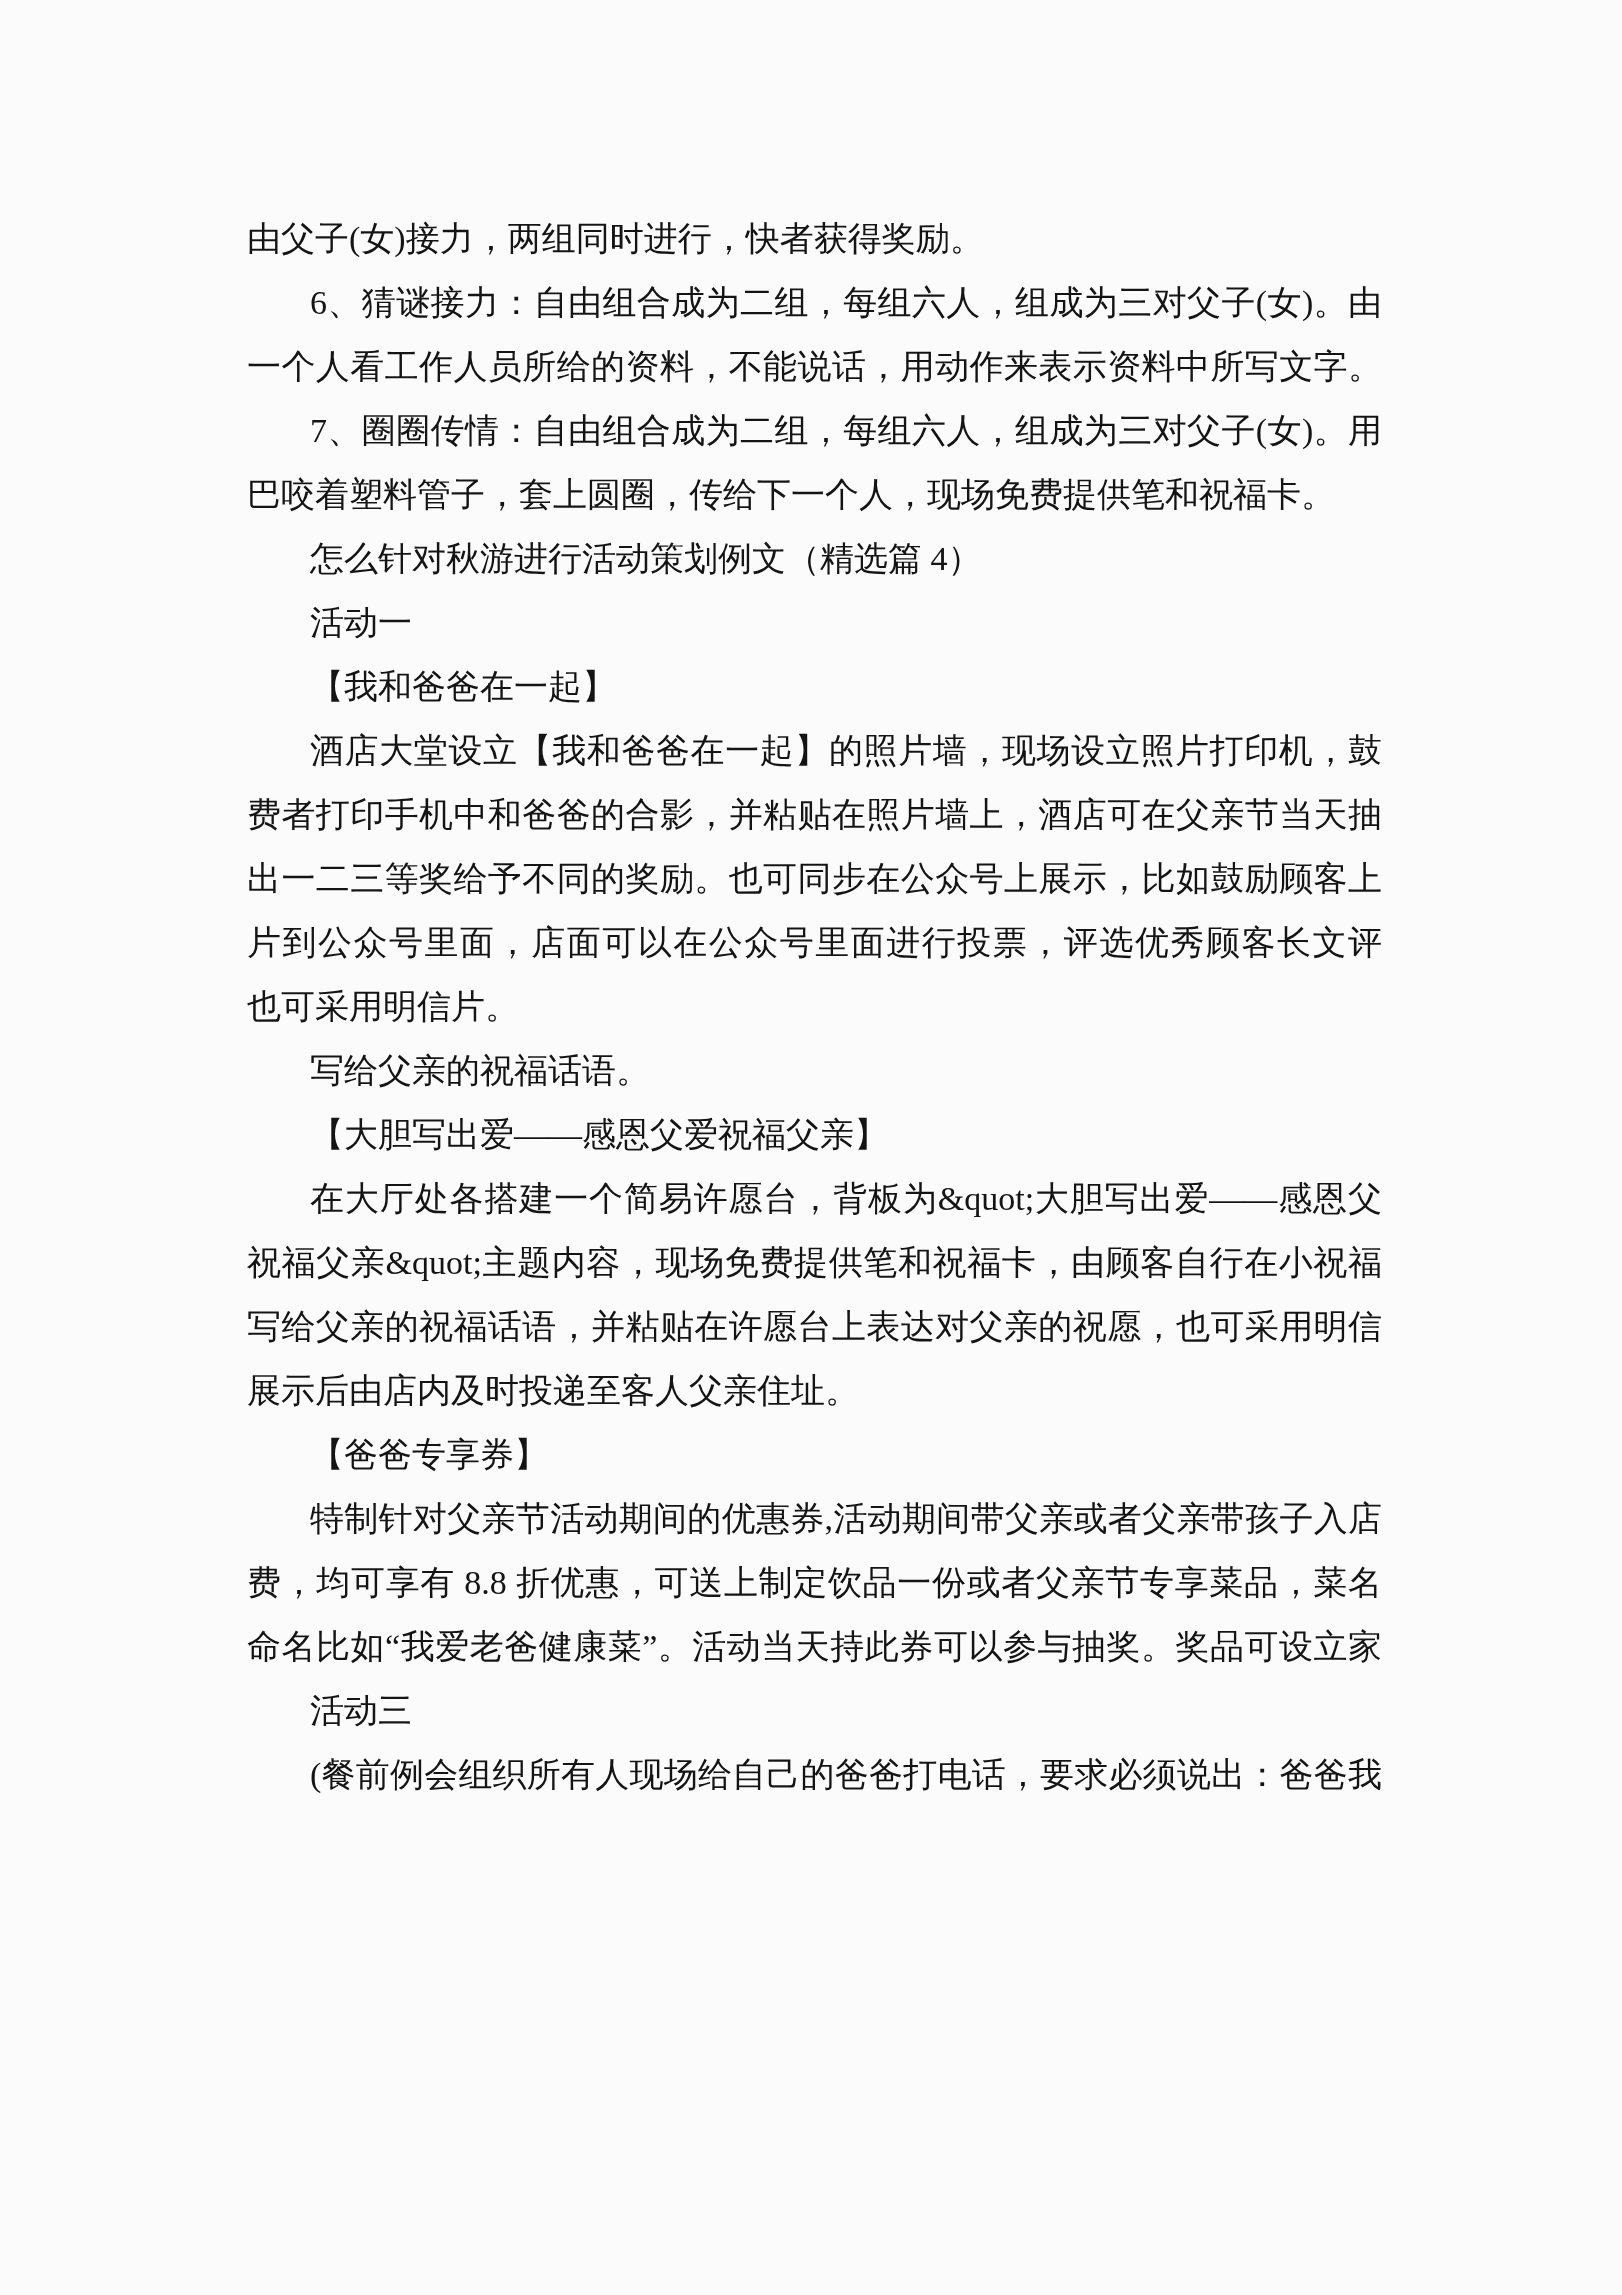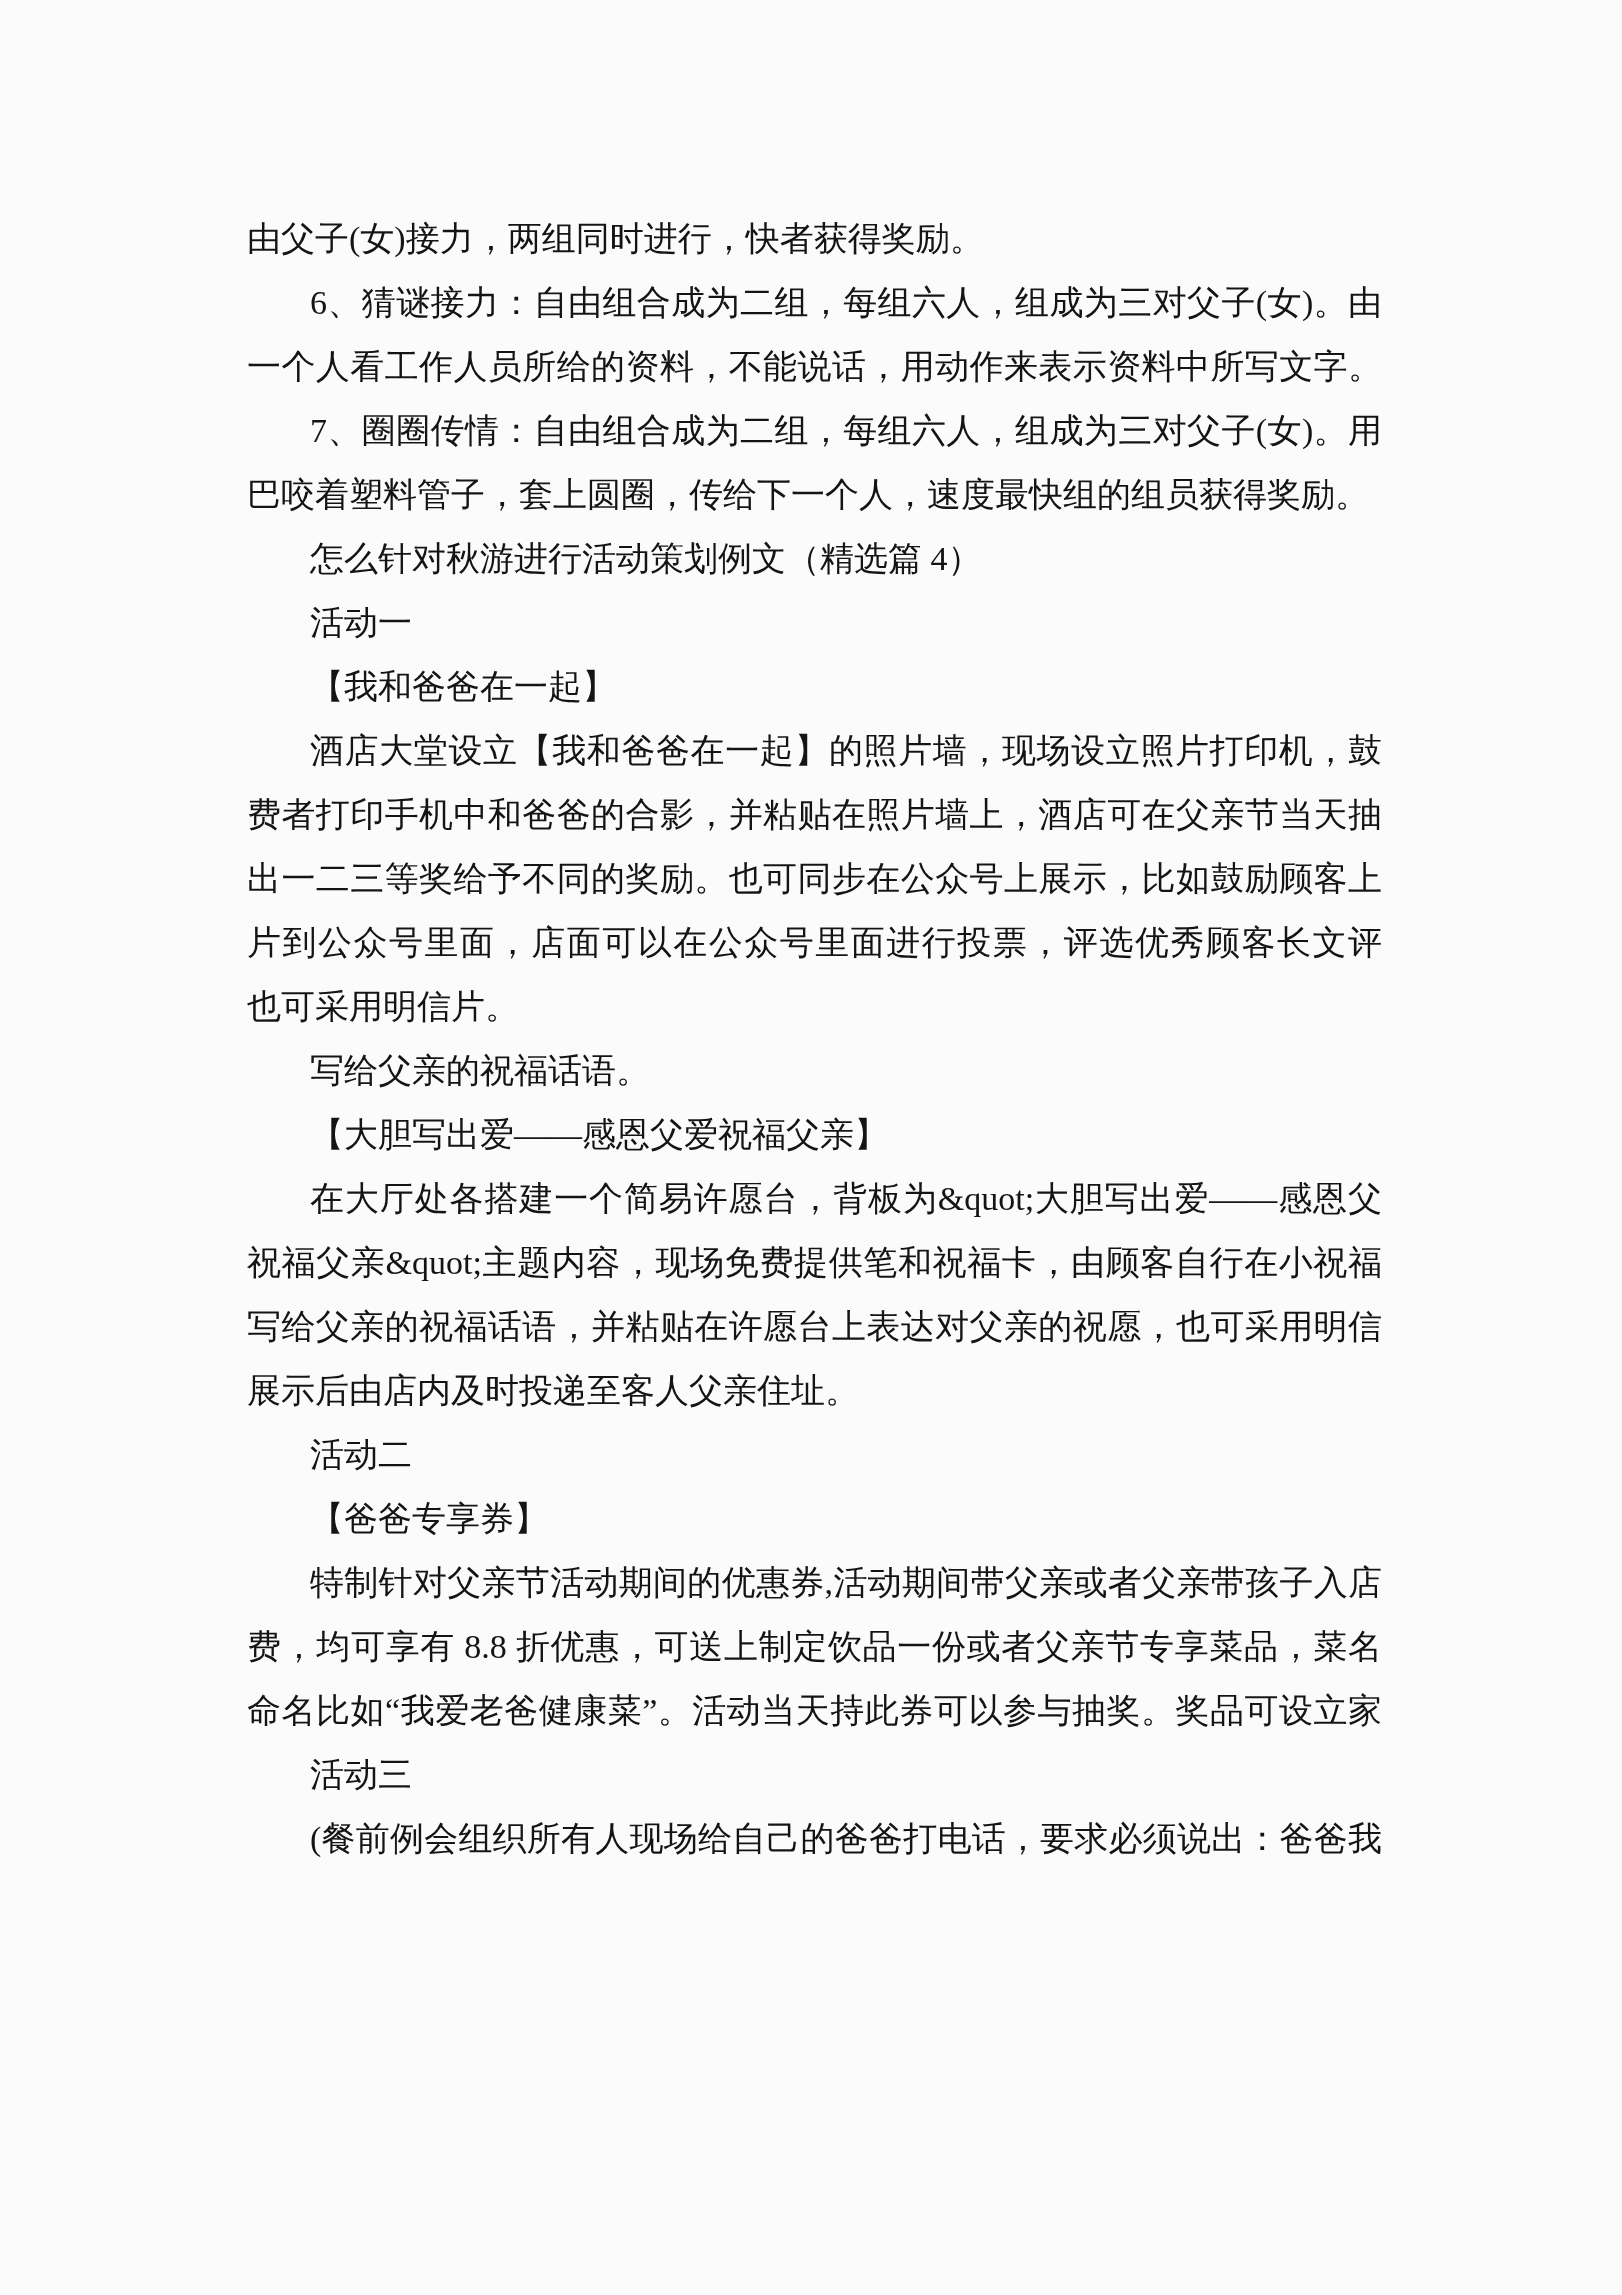--- a/index.html
+++ b/index.html
@@ -44,36 +44,35 @@
 </style>
 </head>
 <body style="background: rgb(251, 251, 251);">
 
 <div class="page">
   <div class="text-column" style="color: rgb(20, 20, 20);">
       <div class="line">由父子(女)接力，两组同时进行，快者获得奖励。</div>
       <div class="line indent full">6、猜谜接力：自由组合成为二组，每组六人，组成为三对父子(女)。由第</div>
       <div class="line full">一个人看工作人员所给的资料，不能说话，用动作来表示资料中所写文字。传到</div>
       <div class="line indent full">7、圈圈传情：自由组合成为二组，每组六人，组成为三对父子(女)。用嘴</div>
-      <div class="line">巴咬着塑料管子，套上圆圈，传给下一个人，速度最快组的组员获得奖励。</div>
+      <div class="line">巴咬着塑料管子，套上圆圈，传给下一个人，现场免费提供笔和祝福卡。</div>
       <div class="line indent">怎么针对秋游进行活动策划例文（精选篇 4）</div>
       <div class="line indent">活动一</div>
       <div class="line indent">【我和爸爸在一起】</div>
       <div class="line indent full">酒店大堂设立【我和爸爸在一起】的照片墙，现场设立照片打印机，鼓励消</div>
       <div class="line full">费者打印手机中和爸爸的合影，并粘贴在照片墙上，酒店可在父亲节当天抽奖评</div>
       <div class="line full">出一二三等奖给予不同的奖励。也可同步在公众号上展示，比如鼓励顾客上传照</div>
       <div class="line full">片到公众号里面，店面可以在公众号里面进行投票，评选优秀顾客长文评论，也</div>
       <div class="line">也可采用明信片。</div>
       <div class="line indent">写给父亲的祝福话语。</div>
       <div class="line indent">【大胆写出爱——感恩父爱祝福父亲】</div>
       <div class="line indent full">在大厅处各搭建一个简易许愿台，背板为&amp;quot;大胆写出爱——感恩父爱</div>
       <div class="line full">祝福父亲&amp;quot;主题内容，现场免费提供笔和祝福卡，由顾客自行在小祝福卡上</div>
       <div class="line full">写给父亲的祝福话语，并粘贴在许愿台上表达对父亲的祝愿，也可采用明信片，</div>
       <div class="line">展示后由店内及时投递至客人父亲住址。</div>
-      <div class="line indent">活动二</div>
       <div class="line indent">【爸爸专享券】</div>
       <div class="line indent full">特制针对父亲节活动期间的优惠券,活动期间带父亲或者父亲带孩子入店消</div>
       <div class="line full">费，均可享有 8.8 折优惠，可送上制定饮品一份或者父亲节专享菜品，菜名可以</div>
       <div class="line full">命名比如“我爱老爸健康菜”。活动当天持此券可以参与抽奖。奖品可设立家庭</div>
       <div class="line indent">活动三</div>
       <div class="line indent full">(餐前例会组织所有人现场给自己的爸爸打电话，要求必须说出：爸爸我爱</div>
     </div>
 </div>
 
 

